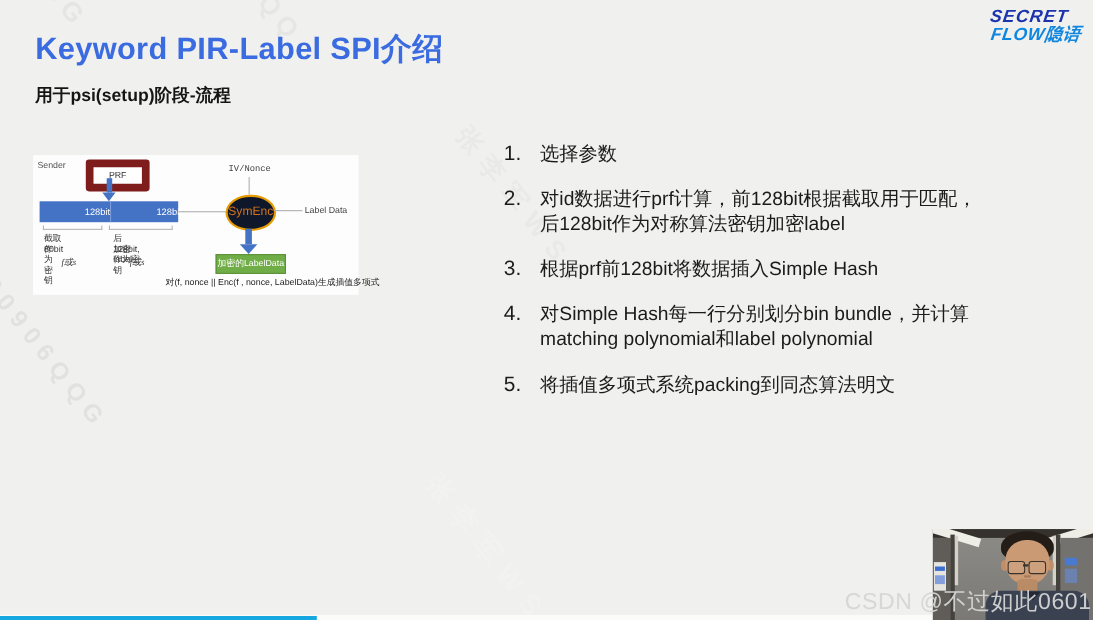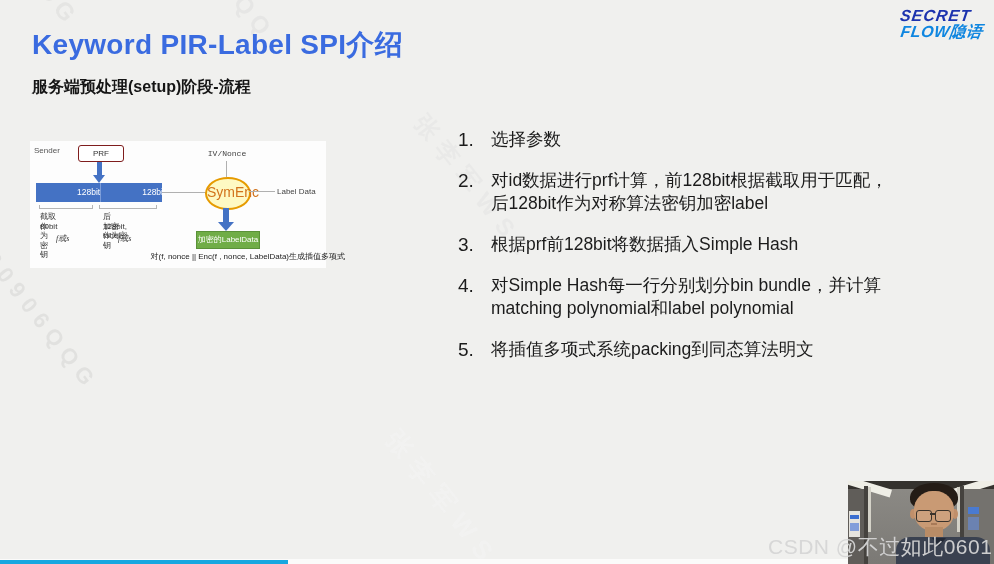--- a/index.html
+++ b/index.html
@@ -23,21 +23,21 @@
 
   .logo { position:absolute; right:10px; top:8px; text-align:right; font-weight:bold;
           font-style:italic; transform:skewX(-8deg); line-height:1.0; }
   .logo .l1 { display:block; font-size:16px; color:#1c33ae; letter-spacing:1px; padding-right:14px; }
   .logo .l2 { display:block; font-size:16px; color:#0f86e0; letter-spacing:0.5px; }
 
   
   .card { position:absolute; left:30px; top:141px; width:296px; height:127px; background:#fdfdfd; }
   .card * { position:absolute; }
   .sender { left:4px; top:5px; font-size:8px; color:#555; }
-  .prf { left:48px; top:4px; width:44px; height:15px; background:#fff; border:1px solid #7f1d1d;
+  .prf { left:48px; top:4px; width:44px; height:15px; background:#fff; border:7px solid #7f1d1d;
          border-radius:3px; font-size:8px; color:#333; text-align:center; line-height:15px; }
   .arr1s { left:67px; top:21px; width:5px; height:13px; background:#4472c4; }
   .arr1h { left:63px; top:34px; width:0; height:0;
            border-left:6.5px solid transparent; border-right:6.5px solid transparent;
            border-top:8px solid #4472c4; }
   .bluebar { left:6px; top:42px; width:126px; height:19px; background:#4472c4; display:flex; }
   .bluebar .cell { position:static; flex:1; color:#fff; font-size:8.5px; text-align:center; line-height:19px;margin-left:41px; }
   .bluebar .cell:first-child { border-right:1px solid #7b9cd8; }
   .brace { height:3px; border-left:1px solid #b5b5b5; border-right:1px solid #b5b5b5;
            border-bottom:1px solid #b5b5b5; }
@@ -48,22 +48,22 @@
   .cap-r { left:73px; top:71px; }
   .note { font-size:8px; color:#333; font-style:italic; font-family:"Liberation Serif", serif; }
   .note-l { left:26px; top:92px; }
   .note-r { left:88px; top:92px; }
   .gline { background:#b0b0b0; }
   .conn   { left:132px; top:51px; width:44px; height:1px; }
   .ivline { left:196px; top:20px; width:1px;  height:16px; }
   .ldline { left:219px; top:50px; width:26px; height:1px; }
   .ivlab { left:168px; top:8px; width:58px; font-size:8px; color:#444; text-align:center;font-family:Liberation Mono, monospace; }
   .ldlab { left:247px; top:46px; font-size:8px; color:#444; }
-  .symenc { left:175px; top:36px; width:42px; height:29px; background:#fef9c3;
-            border:2px solid #e69b00; border-radius:50%; font-size:14px; color:#d2731c;
+  .symenc { left:175px; top:36px; width:42px; height:29px; background:#0f172a;
+            border:2px solid #e69b00; border-radius:50%; font-size:11px; color:#d2731c;
             text-align:center; line-height:27px; }
   .arr2s { left:193px; top:67px; width:6px; height:14px; background:#4472c4; }
   .arr2h { left:188px; top:81px; width:0; height:0;
            border-left:8px solid transparent; border-right:8px solid transparent;
            border-top:9px solid #4472c4; }
   .greenbox { left:166px; top:90px; width:62px; height:16px; background:#70ad47;
               border:1px solid #5a9138; color:#fff; font-size:8px; text-align:center; line-height:16px; }
   .formula { left:0; top:110px; width:294px; text-align:right; font-size:8px; color:#222;padding-left:21px; }
 
   
@@ -121,21 +121,21 @@
 
 <div class="stage">
 
   <div class="faint f1">830906QQG</div>
   <div class="faint f2">张李军WS1</div>
   <div class="faint f3">张李军WS1</div>
   <div class="faint f4">0G</div>
   <div class="faint f5">6QQ</div>
 
   <div class="title">Keyword PIR-Label SPI介绍</div>
-  <div class="subtitle">服务端预处理(setup)阶段-流程</div>
+  <div class="subtitle">用于psi(setup)阶段-流程</div>
 
   <div class="logo">
     <span class="l1">SECRET</span>
     <span class="l2">FLOW隐语</span>
   </div>
 
   <div class="card">
     <div class="sender">Sender</div>
     <div class="prf">PRF</div>
     <div class="arr1s"></div>

